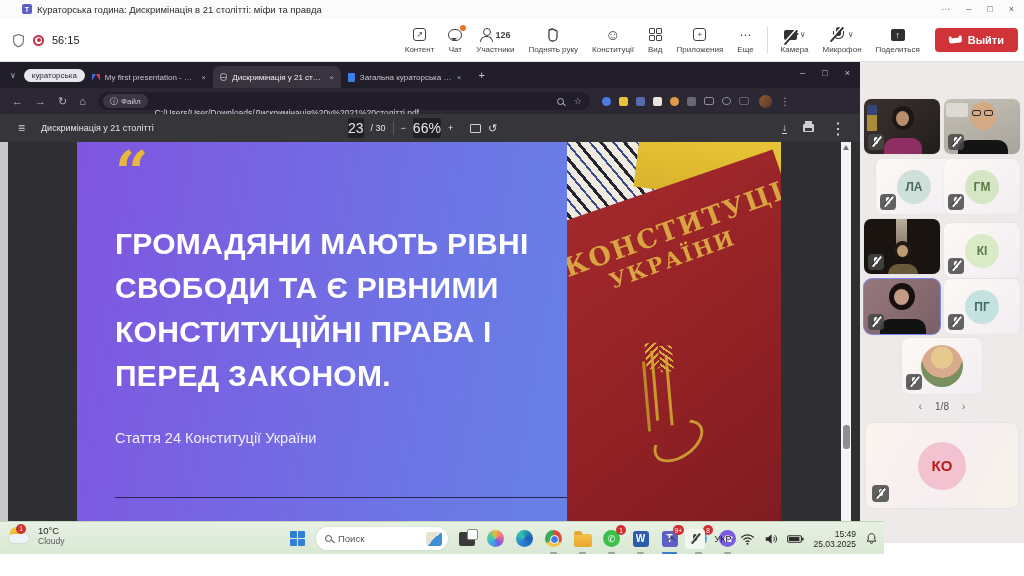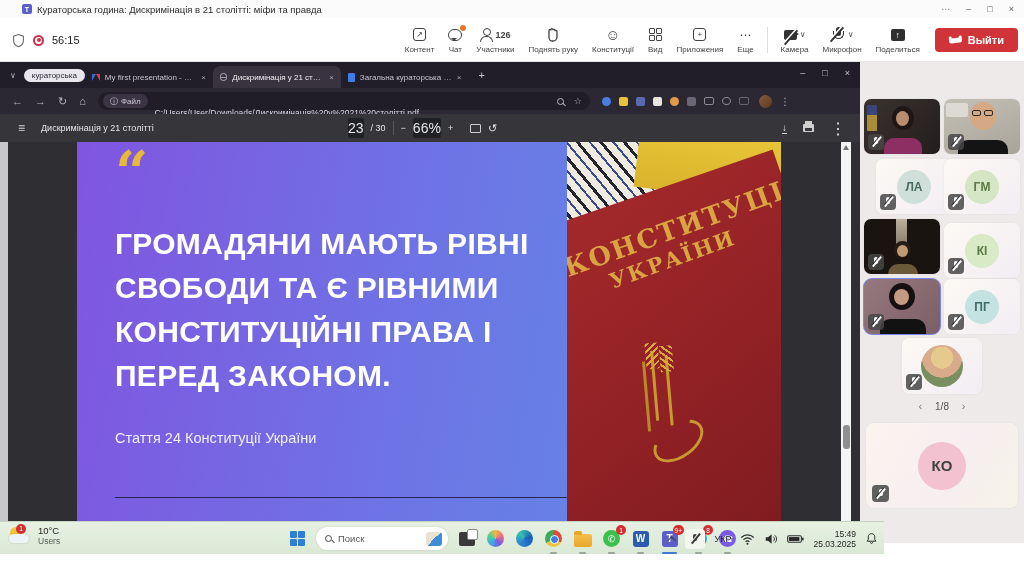--- a/index.html
+++ b/index.html
@@ -503,37 +503,37 @@
         </div>
     </div>
 
     <div id="pag">
       <span class="pchev">‹</span>
       <span>1/8</span>
       <span class="pchev">›</span>
     </div>
 
     <div id="kotile">
-      <div class="init" style="background:#f2c2d0;color:#404040;">КО</div>
+      <div class="init" style="background:#f2c2d0;color:#b91c1c;">КО</div>
       <div class="badge">
           <span class="micoff"></span>
         </div>
     </div>
   </div>
 
   <div id="taskbar">
     <div id="weather">
       <div class="wicon">
         <div class="sun"></div>
           <div class="cloud"></div>
         <div class="wbadge">1</div>
       </div>
       <div>
         <div class="t1">10°C</div>
-        <div class="t2">Users</div>
+        <div class="t2">Cloudy</div>
       </div>
     </div>
 
     <div id="tcenter">
       <div class="tico">
           <div class="winlogo">
             <span></span>
             <span></span>
             <span></span>
             <span></span>

